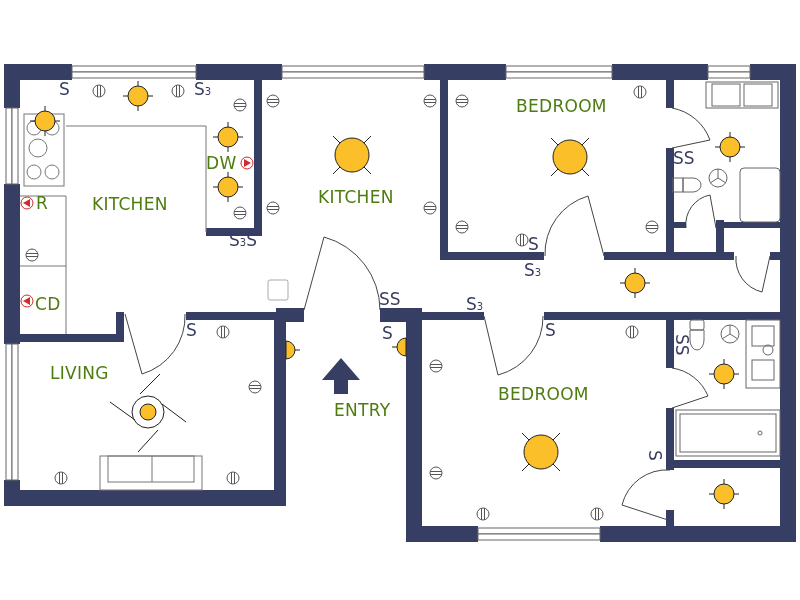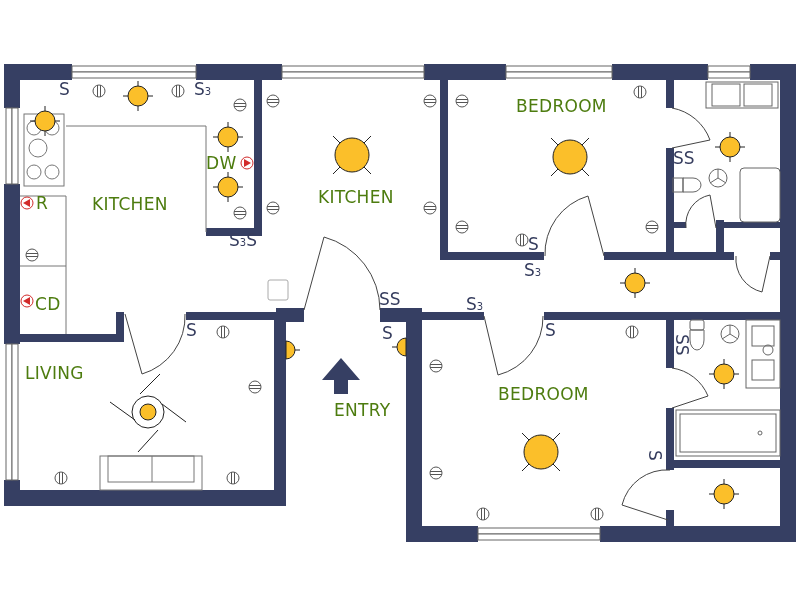--- a/index.html
+++ b/index.html
@@ -246,21 +246,21 @@
   </g>
 
   <g fill="#363f63">
     <path d="M341,358 L360,380 L348,380 L348,394 L334,394 L334,380 L322,380 Z"></path>
   </g>
 </svg>
 
 <div class="label" style="left:92px; top:155px;margin-top:39px;">KITCHEN</div>
 <div class="label" style="left:318px; top:187px;">KITCHEN</div>
 <div class="label" style="left:516px; top:96px;">BEDROOM</div>
-<div class="label" style="left:25px; top:363px;">LIVING</div>
+<div class="label" style="left:50px; top:363px;">LIVING</div>
 <div class="label" style="left:309px; top:400px;margin-left:25px;">ENTRY</div>
 <div class="label" style="left:498px; top:384px;">BEDROOM</div>
 
 <div class="label" style="left:206px; top:153px;">DW</div>
 <div class="label" style="left:36px; top:193px;">R</div>
 <div class="label" style="left:35px; top:294px;">CD</div>
 
 <div class="sw" style="left:59px; top:81px;"><span>S</span></div>
 <div class="sw" style="left:194px; top:81px;"><span>S</span><sub>3</sub></div>
 <div class="sw" style="left:229px; top:232px;"><span>S</span><sub>3</sub><span>S</span></div>

